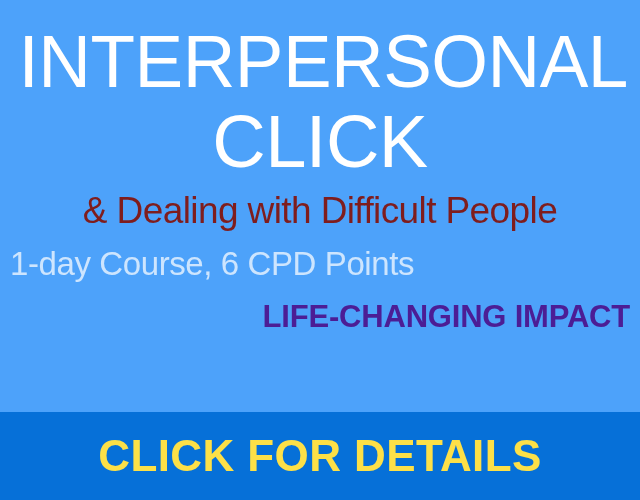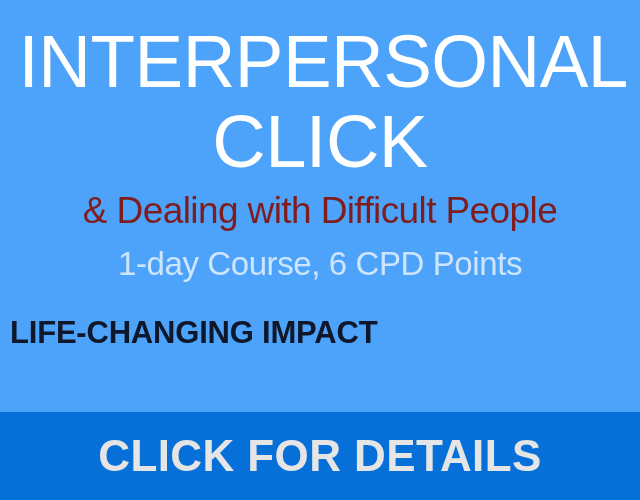--- a/index.html
+++ b/index.html
@@ -65,36 +65,36 @@
     line-height: 46px;
     font-weight: 300;
     letter-spacing: -0.6px;
     margin: 0;
     margin-top: 6px;
     white-space: nowrap;
   }
 
   .detail-line {
     width: 620px;
-    text-align: center;
+    text-align: left;
     color: rgba(255,255,255,0.72);
     font-size: 33px;
     line-height: 46px;
     font-weight: 300;
     letter-spacing: -0.4px;
-    margin: 16px;
+    margin: 0;
     white-space: nowrap;
   }
   .detail-line.detail-1 { margin-top: 7px; }
   .detail-line.detail-2 { margin-top: 6px; }
 
   .impact {
     width: 620px;
-    text-align: left;
-    color: #0f172a;
+    text-align: right;
+    color: #4c1d95;
     font-size: 31px;
     line-height: 38px;
     font-weight: 600;
     letter-spacing: -0.2px;
     margin: 8px;
     margin-top: 11px;
     white-space: nowrap;
   }
 
   
@@ -105,21 +105,21 @@
     display: flex;
     align-items: center;
     justify-content: center;
     border: 0;
     padding: 0;
     margin: 0;
     cursor: pointer;
     font-family: inherit;
   }
   .cta-label {
-    color: #e5e5e5;
+    color: #fde047;
     font-size: 44px;
     line-height: 48px;
     font-weight: 700;
     letter-spacing: 0.4px;
     white-space: nowrap;
   }
 </style>
 </head>
 <body>
 

